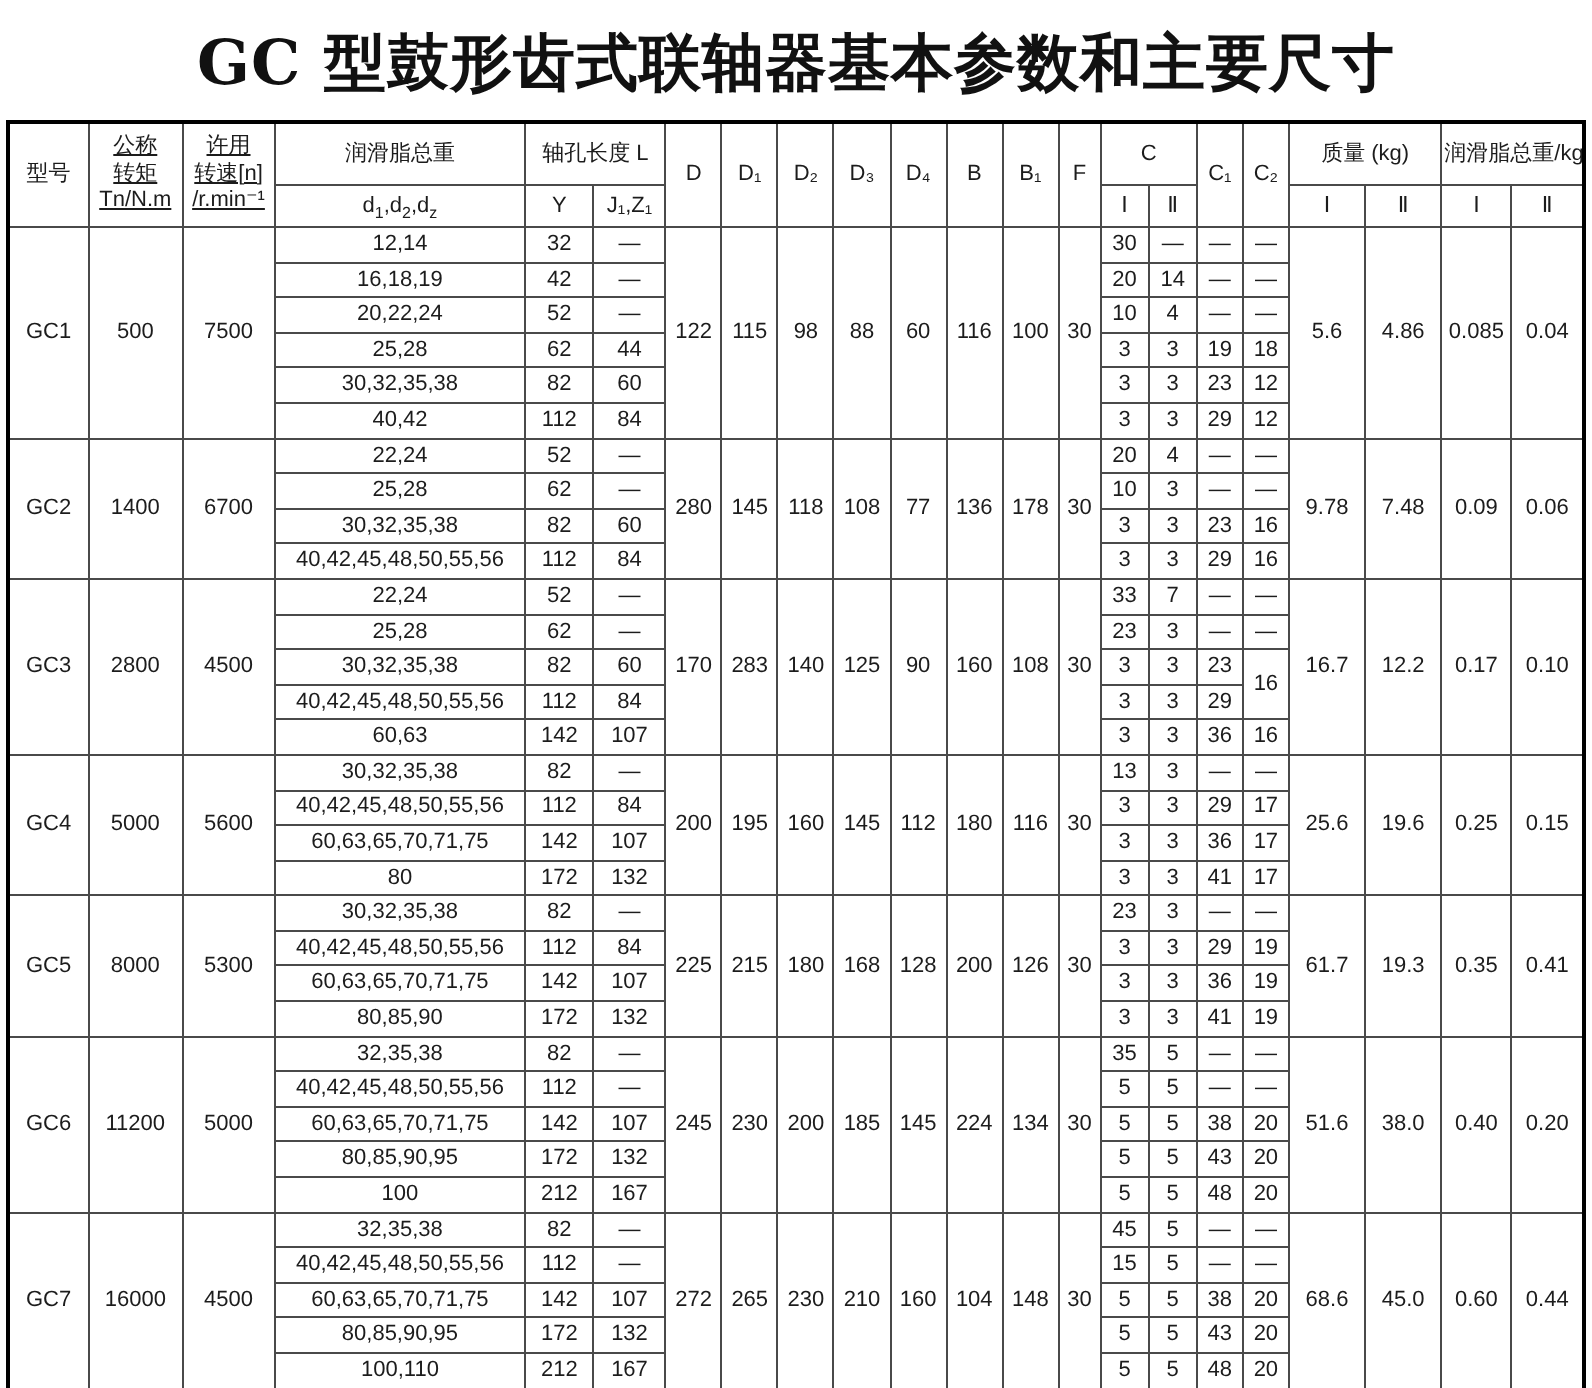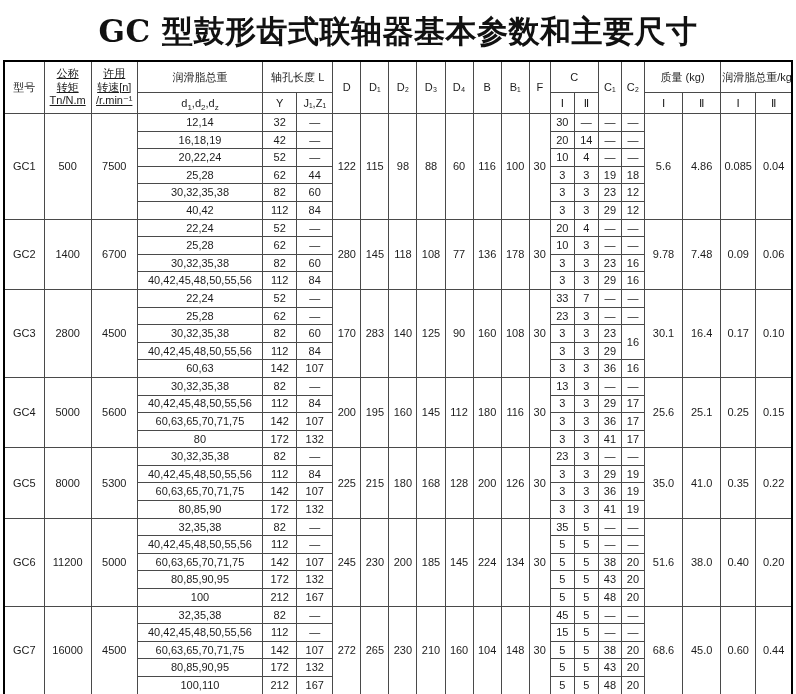--- a/index.html
+++ b/index.html
@@ -246,22 +246,22 @@
         <td rowspan="5">140</td>
         <td rowspan="5">125</td>
         <td rowspan="5">90</td>
         <td rowspan="5">160</td>
         <td rowspan="5">108</td>
         <td rowspan="5">30</td>
         <td>33</td>
         <td>7</td>
         <td>—</td>
         <td>—</td>
-        <td rowspan="5">30.1</td>
-        <td rowspan="5">16.4</td>
+        <td rowspan="5">16.7</td>
+        <td rowspan="5">12.2</td>
         <td rowspan="5">0.17</td>
         <td rowspan="5">0.10</td>
       </tr>
       <tr>
         <td>25,28</td>
         <td>62</td>
         <td>—</td>
         <td>23</td>
         <td>3</td>
         <td>—</td>
@@ -306,21 +306,21 @@
         <td rowspan="4">145</td>
         <td rowspan="4">112</td>
         <td rowspan="4">180</td>
         <td rowspan="4">116</td>
         <td rowspan="4">30</td>
         <td>13</td>
         <td>3</td>
         <td>—</td>
         <td>—</td>
         <td rowspan="4">25.6</td>
-        <td rowspan="4">25.1</td>
+        <td rowspan="4">19.6</td>
         <td rowspan="4">0.25</td>
         <td rowspan="4">0.15</td>
       </tr>
       <tr>
         <td>40,42,45,48,50,55,56</td>
         <td>112</td>
         <td>84</td>
         <td>3</td>
         <td>3</td>
         <td>29</td>
@@ -356,24 +356,24 @@
         <td rowspan="4">180</td>
         <td rowspan="4">168</td>
         <td rowspan="4">128</td>
         <td rowspan="4">200</td>
         <td rowspan="4">126</td>
         <td rowspan="4">30</td>
         <td>23</td>
         <td>3</td>
         <td>—</td>
         <td>—</td>
-        <td rowspan="4">35.0</td>
-        <td rowspan="4">41.0</td>
+        <td rowspan="4">61.7</td>
+        <td rowspan="4">19.3</td>
         <td rowspan="4">0.35</td>
-        <td rowspan="4">0.22</td>
+        <td rowspan="4">0.41</td>
       </tr>
       <tr>
         <td>40,42,45,48,50,55,56</td>
         <td>112</td>
         <td>84</td>
         <td>3</td>
         <td>3</td>
         <td>29</td>
         <td>19</td>
       </tr>

